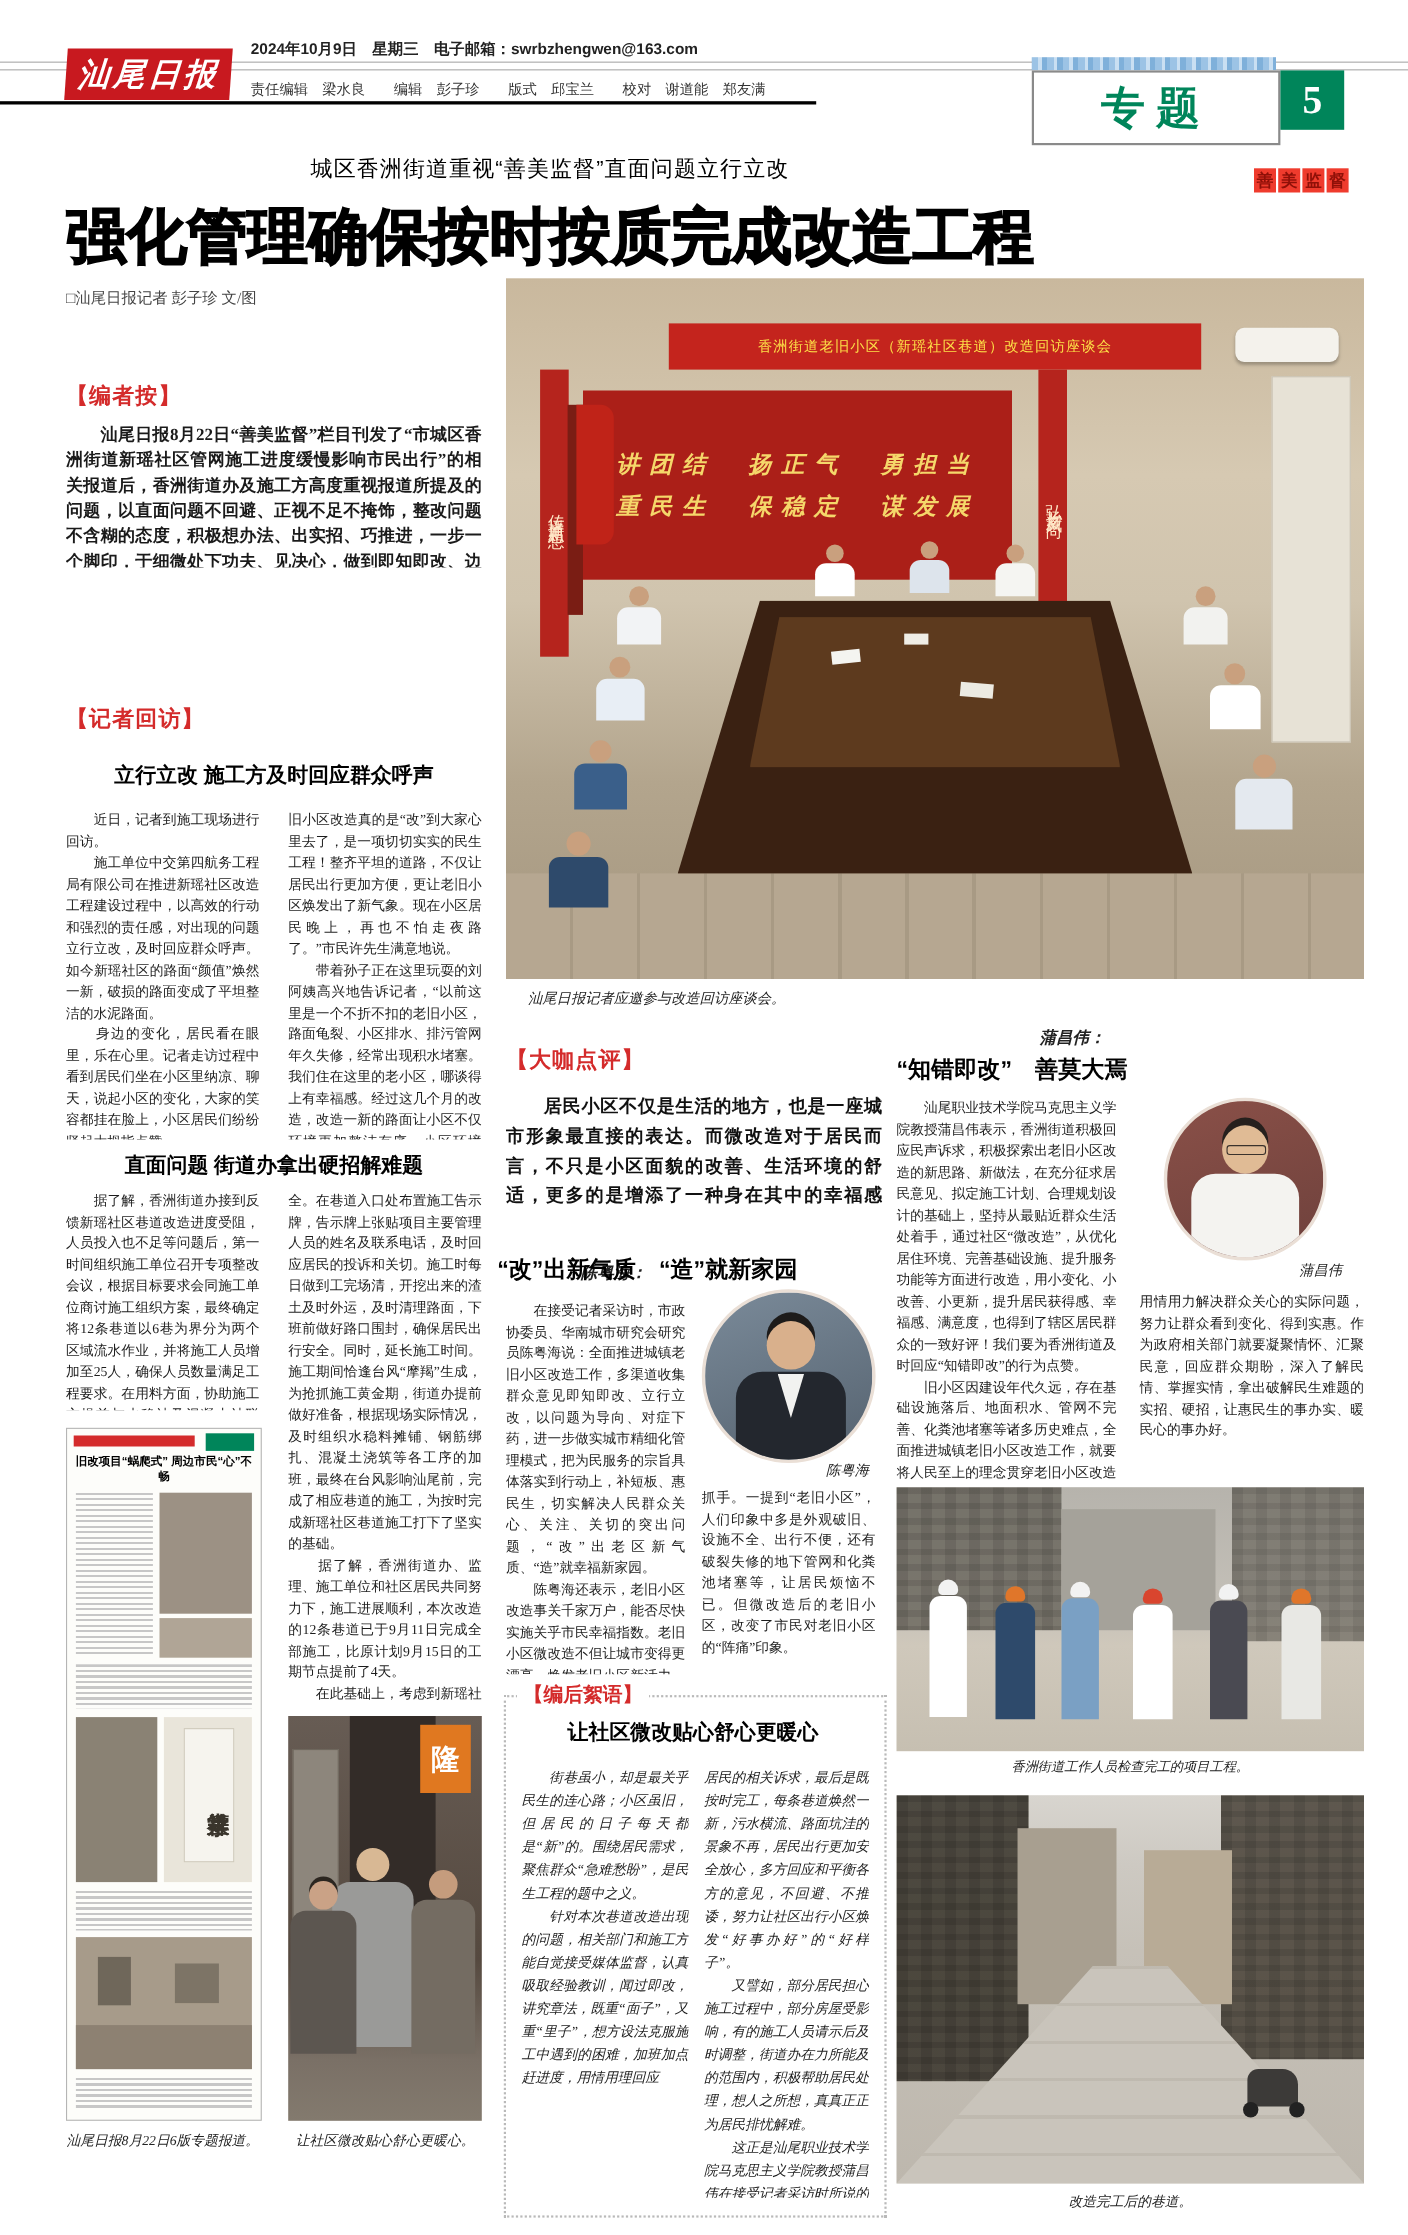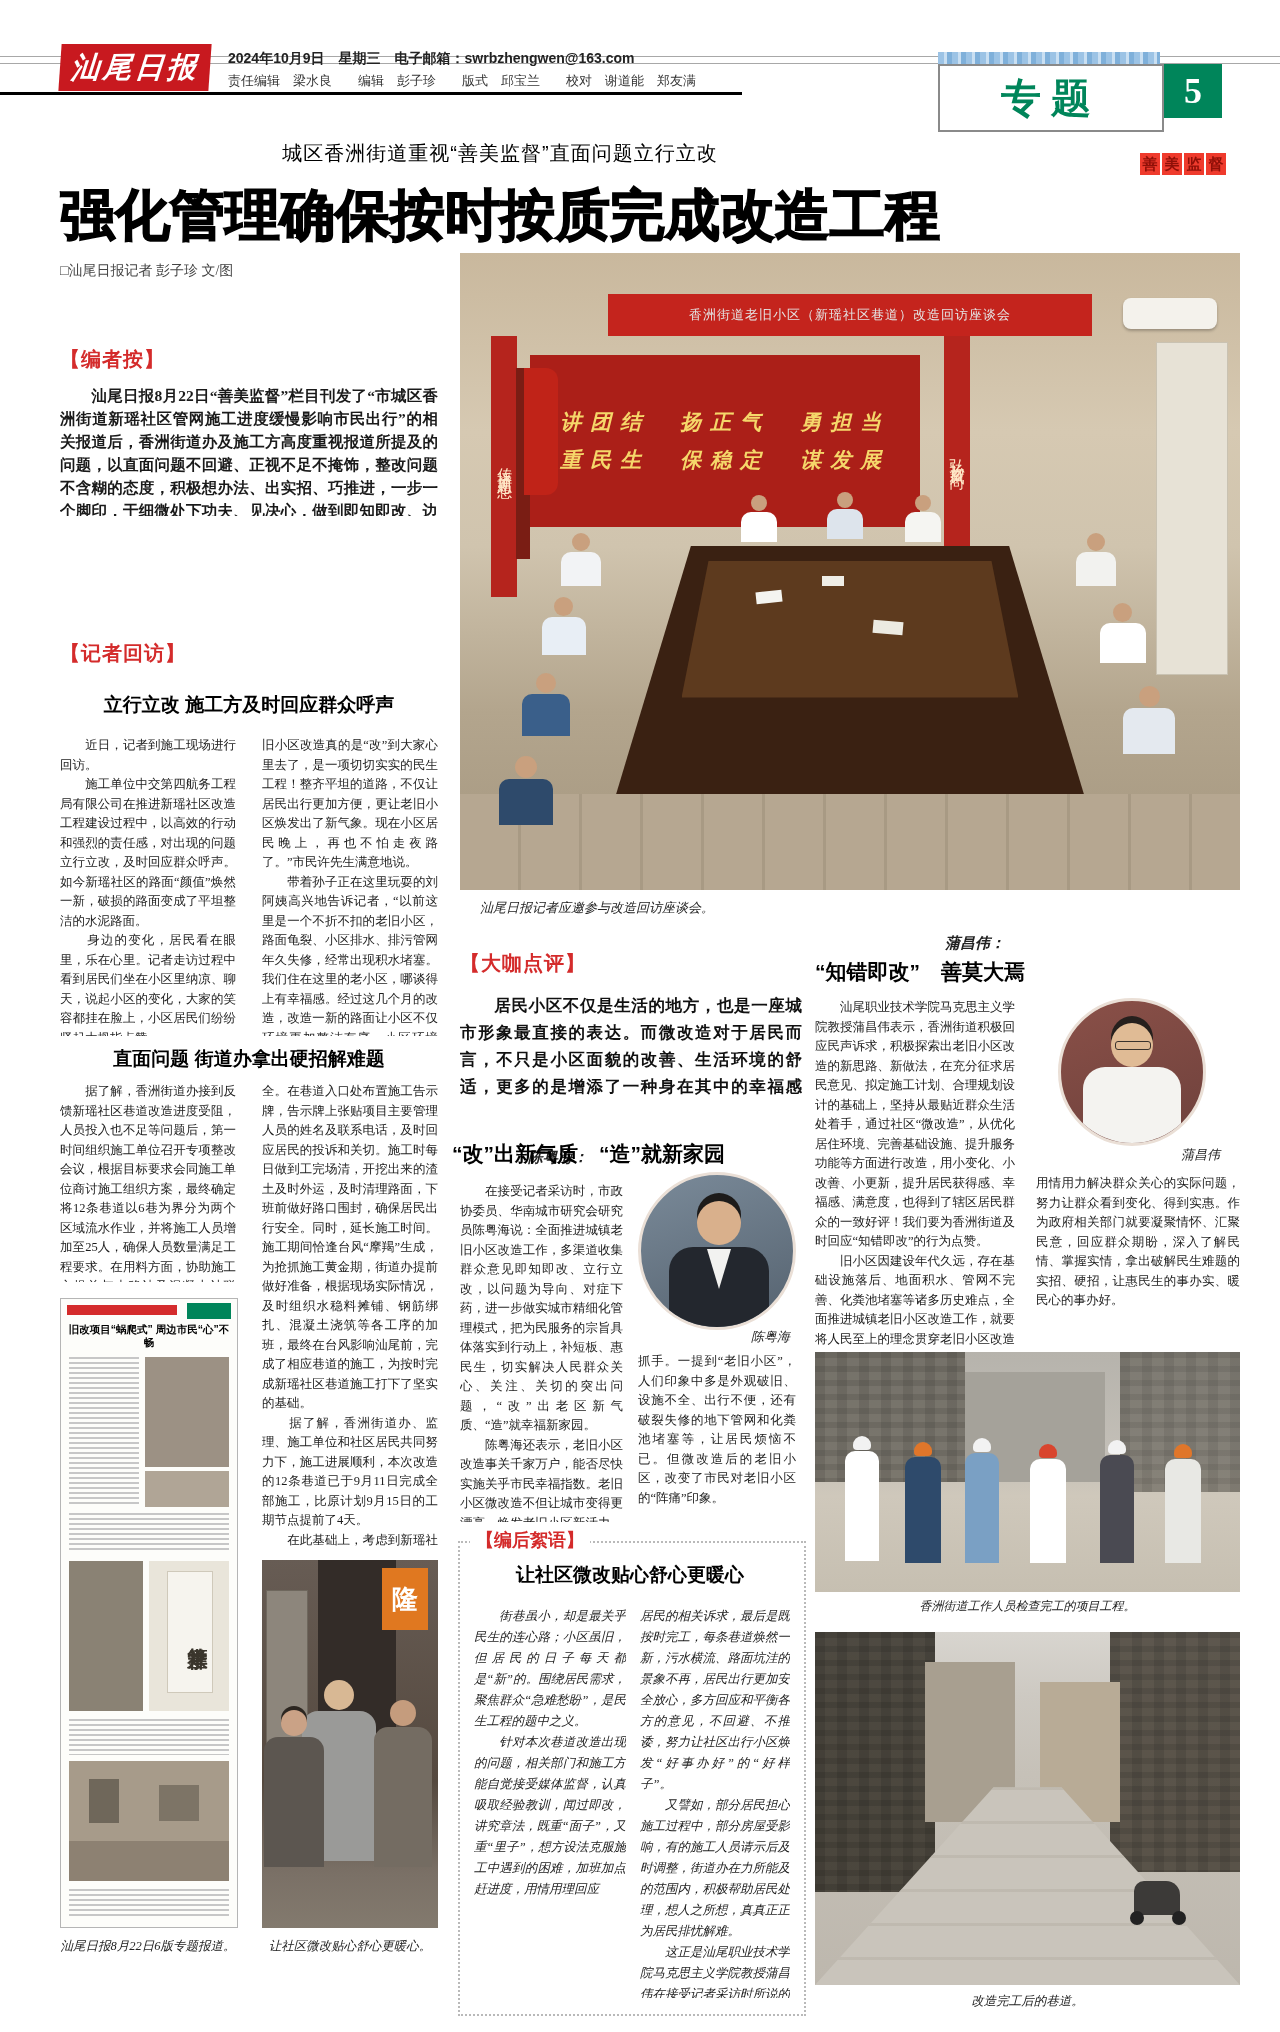--- a/index.html
+++ b/index.html
@@ -3,21 +3,21 @@
 <meta charset="utf-8">
 <style>
   html,body{margin:0;padding:0;background:#e9e9e9;}
   .page{position:relative;width:1280px;height:2032px;margin:0 auto;background:#ffffff;
         font-family:"Liberation Serif",serif;color:#111;overflow:hidden;}
   .abs{position:absolute;}
   .hairline{position:absolute;background:#a8a8a8;}
   .masthead-logo{position:absolute;left:60px;top:44px;width:150px;height:47px;background:#c8191f;
         color:#fff;display:flex;align-items:center;justify-content:center;font-size:29px;font-weight:bold;
         font-style:italic;letter-spacing:3px;transform:skewX(-4deg);}
-  .mast-line1{position:absolute;left:228px;top:50px;font-family:"Liberation Sans",sans-serif;
+  .mast-line1{position:absolute;left:228px;top:36px;font-family:"Liberation Sans",sans-serif;
         font-size:14px;font-weight:bold;color:#222;}
   .mast-line2{position:absolute;left:228px;top:72px;font-family:"Liberation Sans",sans-serif;
         font-size:13px;color:#333;}
   .black-rule{position:absolute;left:0;top:92px;width:742px;height:3px;background:#000;}
   .blue-strip{position:absolute;left:938px;top:52px;width:222px;height:12px;
         background:repeating-linear-gradient(90deg,#9cc3e5 0 6px,#c9dff2 6px 9px,#7fb0da 9px 14px);}
   .section-box{position:absolute;left:938px;top:64px;width:222px;height:64px;background:#fff;
         border:2px solid #8a8a8a;display:flex;align-items:center;justify-content:center;}
   .section-box span{color:#00855a;font-size:40px;letter-spacing:10px;font-weight:bold;
         font-family:"Liberation Serif",serif;}
@@ -90,21 +90,21 @@
 
   <div class="kicker">城区香洲街道重视“善美监督”直面问题立行立改</div>
   <div class="main-headline">强化管理确保按时按质完成改造工程</div>
   <div class="byline">□汕尾日报记者 彭子珍 文/图</div>
 
   <div class="sec-label" style="left:60px;top:346px;">【编者按】</div>
   <div class="ed-body">　　汕尾日报8月22日“善美监督”栏目刊发了“市城区香洲街道新瑶社区管网施工进度缓慢影响市民出行”的相关报道后，香洲街道办及施工方高度重视报道所提及的问题，以直面问题不回避、正视不足不掩饰，整改问题不含糊的态度，积极想办法、出实招、巧推进，一步一个脚印，于细微处下功夫、见决心，做到即知即改、边督边改、立行立改，让居民通过局部、细微的变化，真切感受城市精细化管理带来的改变。城区纪委监委也及时介入，全程跟踪监督，确保改造工程按时按质完成。本报记者日前到实地进行了回访，详情如何？请看记者的报道——</div>
 
   <div class="photo" style="left:460px;top:253px;width:780px;height:637px;
        background:linear-gradient(#c9b89d 0%,#d6c9b2 28%,#d0c4ae 46%,#b3a58d 72%,#a4967f 100%);">
-    <div class="abs" style="left:19%;top:6.5%;width:62%;height:6.6%;background:#c4241d;color:#e5e5e5;
+    <div class="abs" style="left:19%;top:6.5%;width:62%;height:6.6%;background:#c4241d;color:#fde047;
          display:flex;align-items:center;justify-content:center;font-size:13px;letter-spacing:1px;">香洲街道老旧小区（新瑶社区巷道）改造回访座谈会</div>
     <div class="abs" style="left:9%;top:16%;width:50%;height:27%;background:#ab1f18;display:flex;
          flex-direction:column;align-items:center;justify-content:center;gap:10px;">
       <div style="color:#f5d76a;font-size:21px;font-weight:bold;letter-spacing:9px;font-style:italic;">讲团结　扬正气　勇担当</div>
       <div style="color:#f5d76a;font-size:21px;font-weight:bold;letter-spacing:9px;font-style:italic;">重民生　保稳定　谋发展</div>
     </div>
     <div class="abs" style="left:4%;top:13%;width:26px;height:41%;background:#b5241d;color:#ffe9c8;
          writing-mode:vertical-rl;display:flex;align-items:center;justify-content:center;font-size:15px;letter-spacing:4px;">传播新思想</div>
     <div class="abs" style="left:62%;top:13%;width:26px;height:38%;background:#b5241d;color:#ffe9c8;
          writing-mode:vertical-rl;display:flex;align-items:center;justify-content:center;font-size:15px;letter-spacing:4px;">弘扬新风尚</div>

